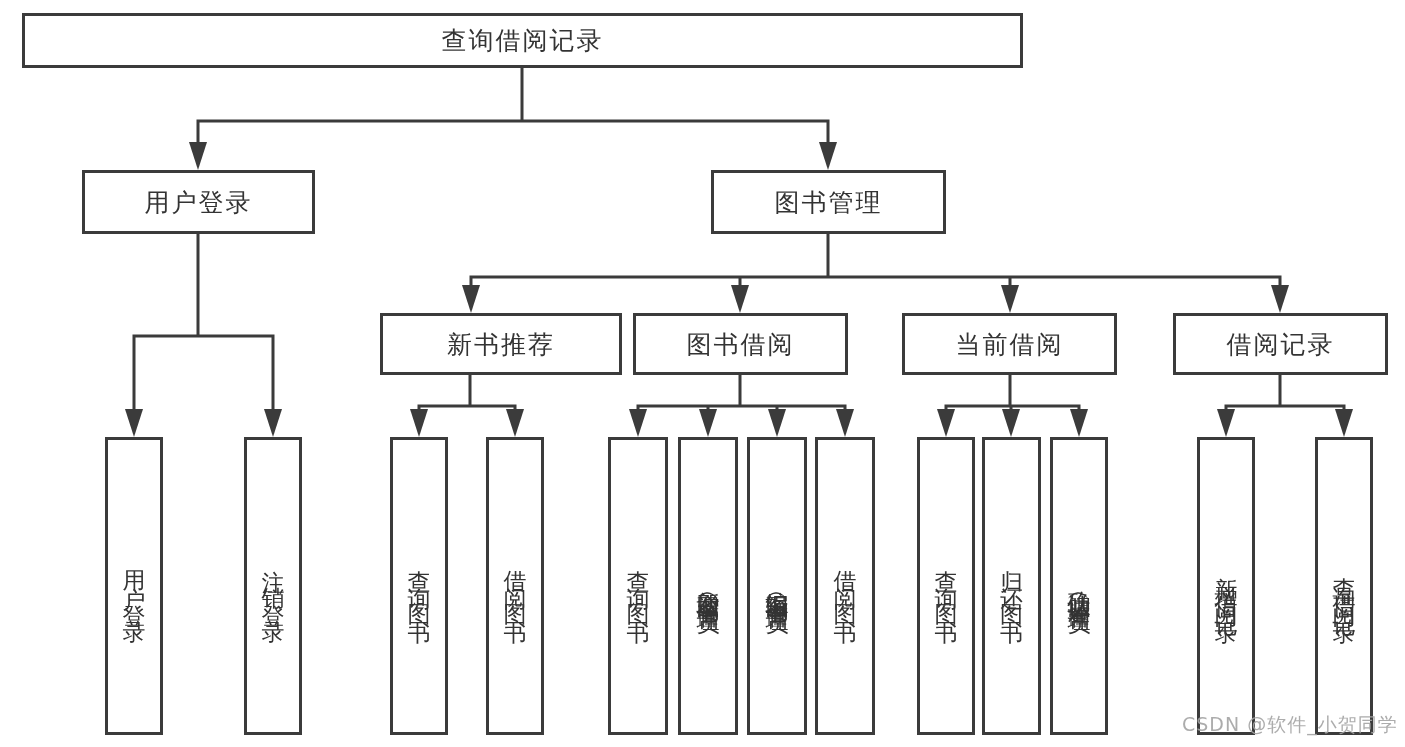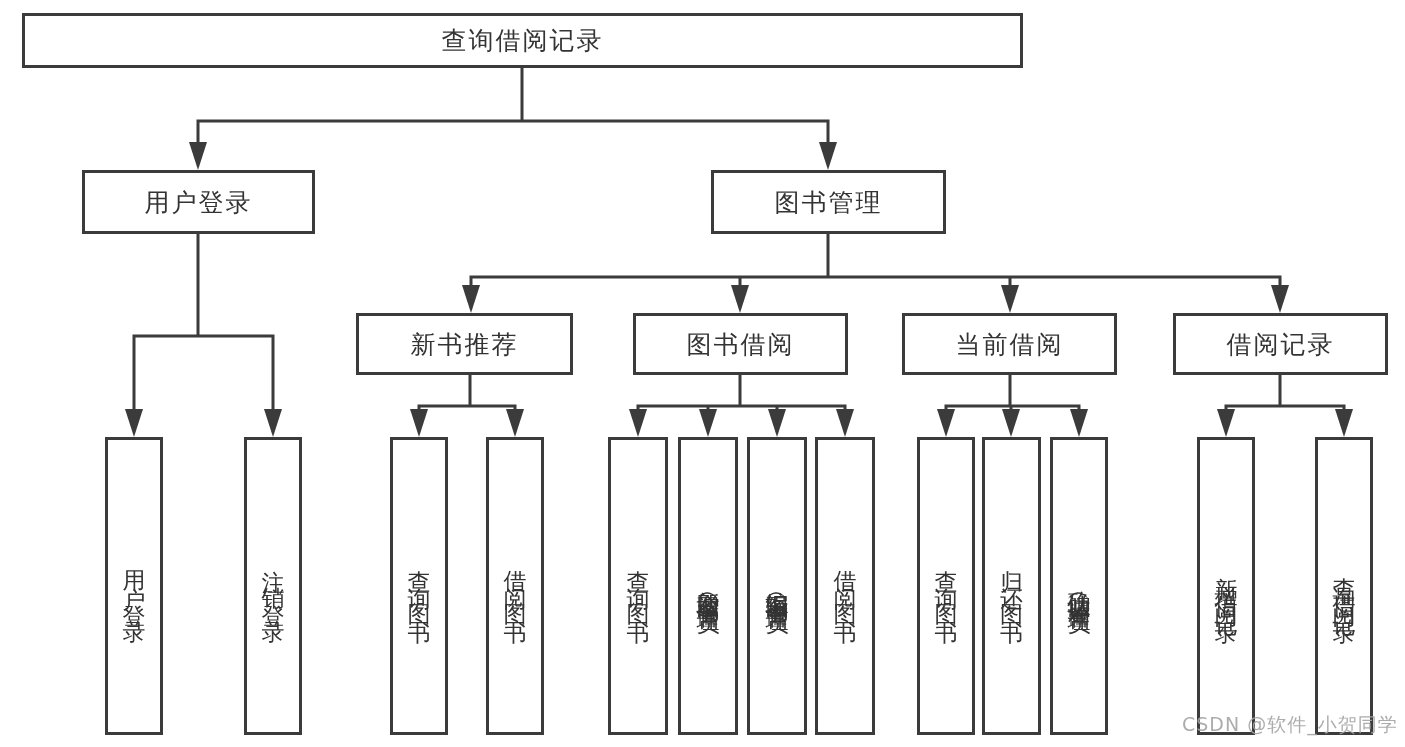--- a/index.html
+++ b/index.html
@@ -64,21 +64,21 @@
     <span>查询借阅记录</span>
   </div>
 
   <div class="box h" style="left:82px;top:170px;width:233px;height:64px">
     <span>用户登录</span>
   </div>
   <div class="box h" style="left:711px;top:170px;width:235px;height:64px">
     <span>图书管理</span>
   </div>
 
-  <div class="box h" style="left:356px;top:313px;width:217px;height:62px">
+  <div class="box h" style="left:380px;top:313px;width:242px;height:62px">
     <span>新书推荐</span>
   </div>
   <div class="box h" style="left:902px;top:313px;width:215px;height:62px">
     <span>当前借阅</span>
   </div>
   <div class="box h" style="left:633px;top:313px;width:215px;height:62px">
     <span>图书借阅</span>
   </div>
   <div class="box h" style="left:1173px;top:313px;width:215px;height:62px">
     <span>借阅记录</span>

